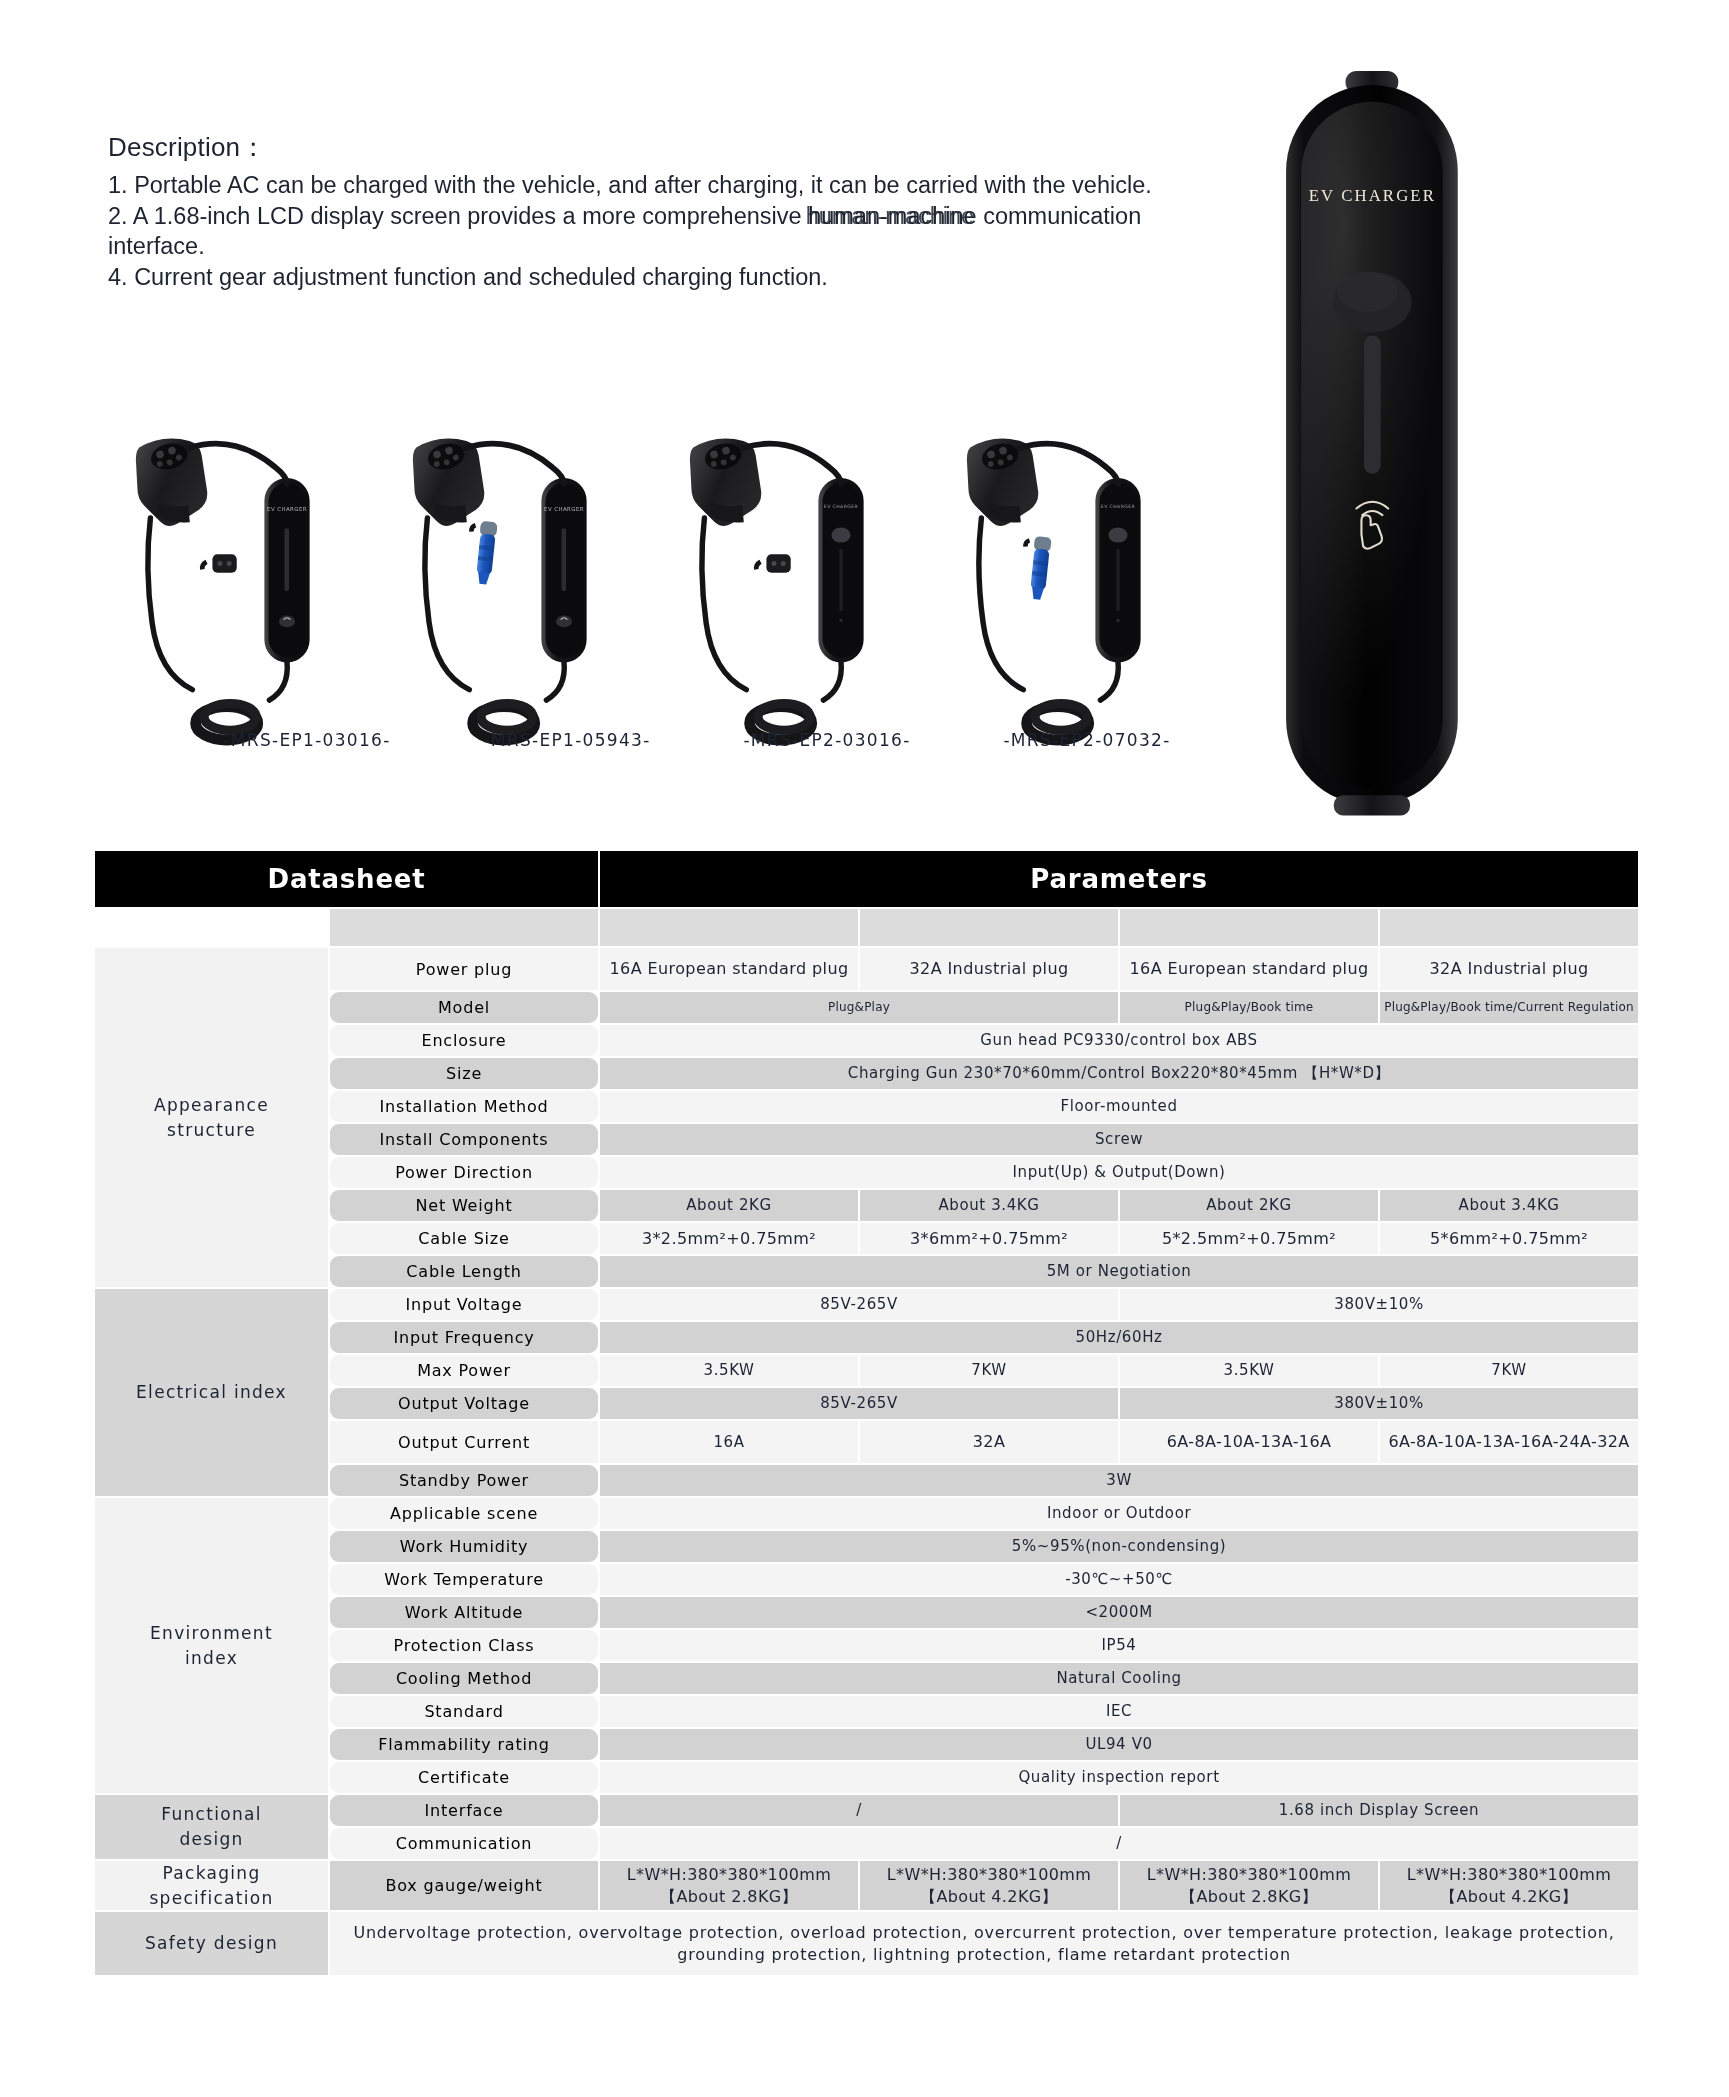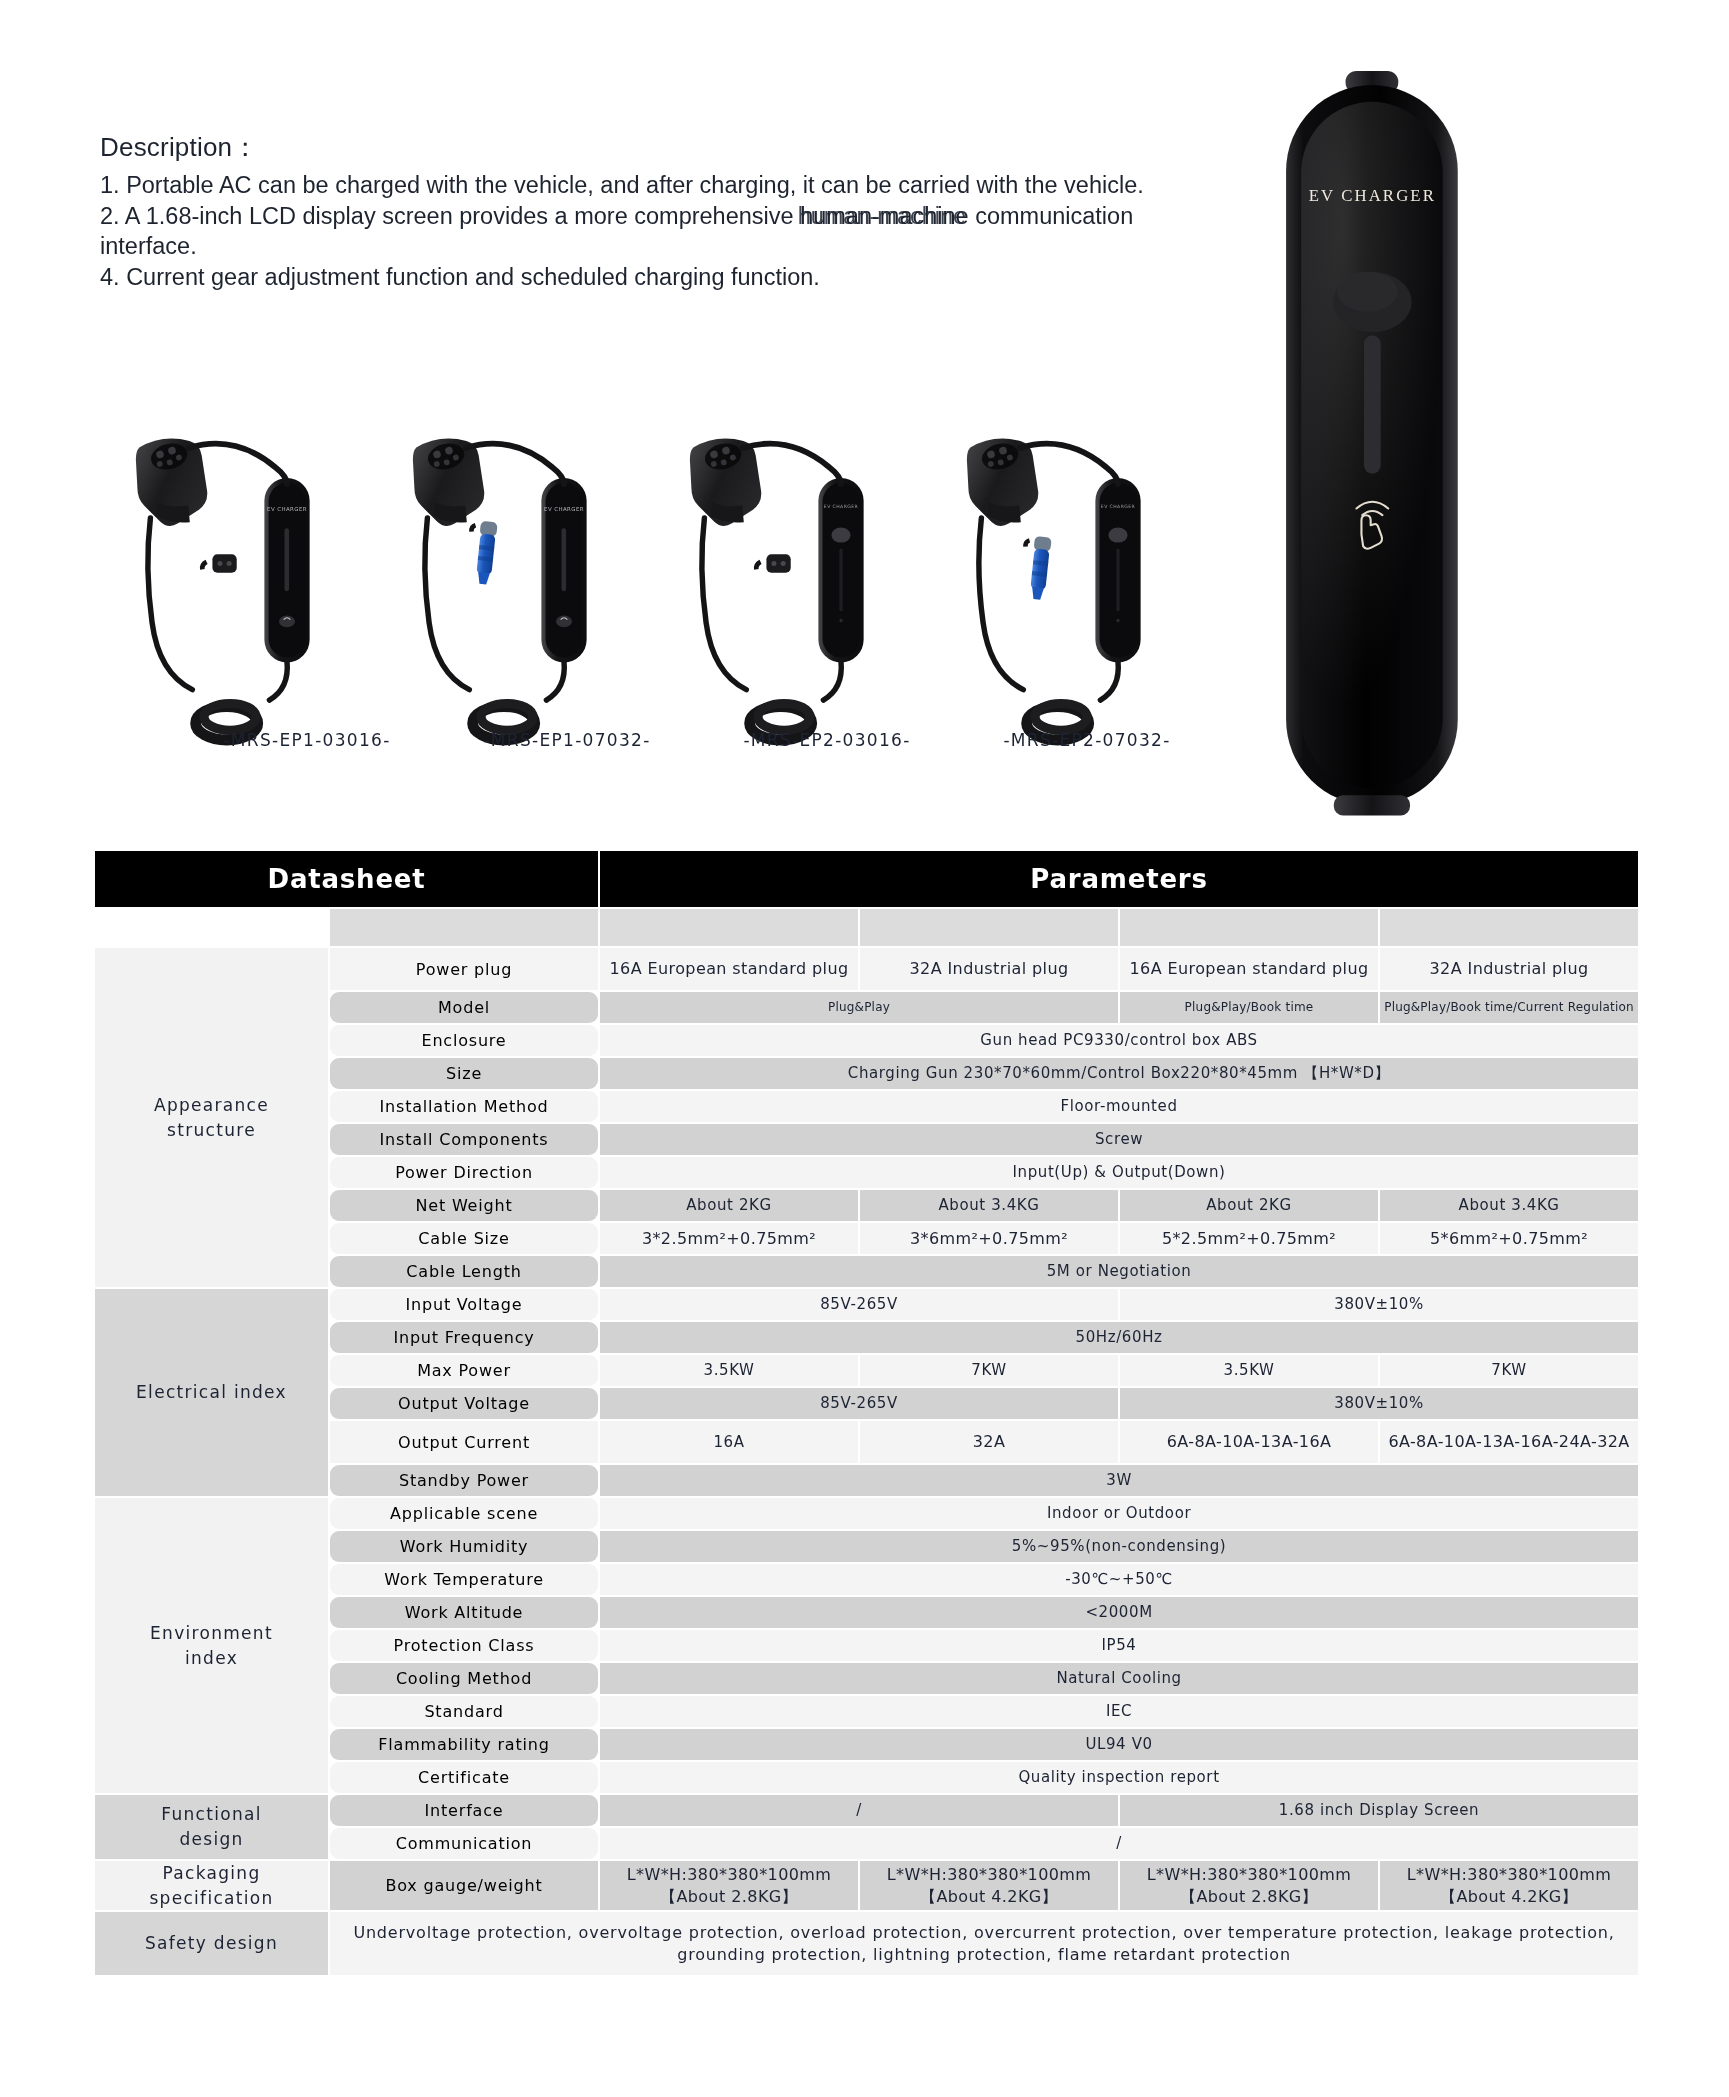--- a/index.html
+++ b/index.html
@@ -7,21 +7,21 @@
     width:1730px;height:2148px;
     background:#ffffff;
     font-family:"Liberation Sans","DejaVu Sans",sans-serif;
     color:#17202a;
     position:relative;
     overflow:hidden;
   }
 
   
   #desc-block{
-    position:absolute;left:100px;top:130px;width:1107px;
+    position:absolute;left:108px;top:130px;width:1107px;
   }
   #desc-title{
     font-size:26px;font-weight:400;color:#1d2430;letter-spacing:0.2px;
     margin-bottom:5px;
   }
   .desc-line{
     font-size:23.5px;line-height:1.30;color:#1d2430;font-weight:400;
   }
   .desc-line .overlap{
     position:relative;display:inline-block;
@@ -323,21 +323,21 @@
         <rect x="2" y="84" width="36" height="10" fill="#0e3f92" opacity=".55"></rect>
         <path d="M6 122 l28 0 l-6 28 l-16 0 z" fill="#1a56bb"></path>
         <path d="M-12 12 q-10 4 -8 16" stroke="#141416" stroke-width="11" fill="none"></path>
       </g>
     </svg>
   </div>
 </div>
 
 <div id="model-row">
   <div class="model-label">-MRS-EP1-03016-</div>
-  <div class="model-label">-MRS-EP1-07032-</div>
+  <div class="model-label">-MRS-EP1-05943-</div>
   <div class="model-label">-MRS-EP2-03016-</div>
   <div class="model-label">-MRS-EP2-07032-</div>
 </div>
 
 <div id="big-charger">
   <svg width="201" height="759" viewBox="0 0 480 1810">
     <defs>
       <linearGradient id="heroShell" x1="0" y1="0" x2="1" y2="0">
         <stop offset="0" stop-color="#2e2e31"></stop>
         <stop offset=".10" stop-color="#0d0d0f"></stop>

